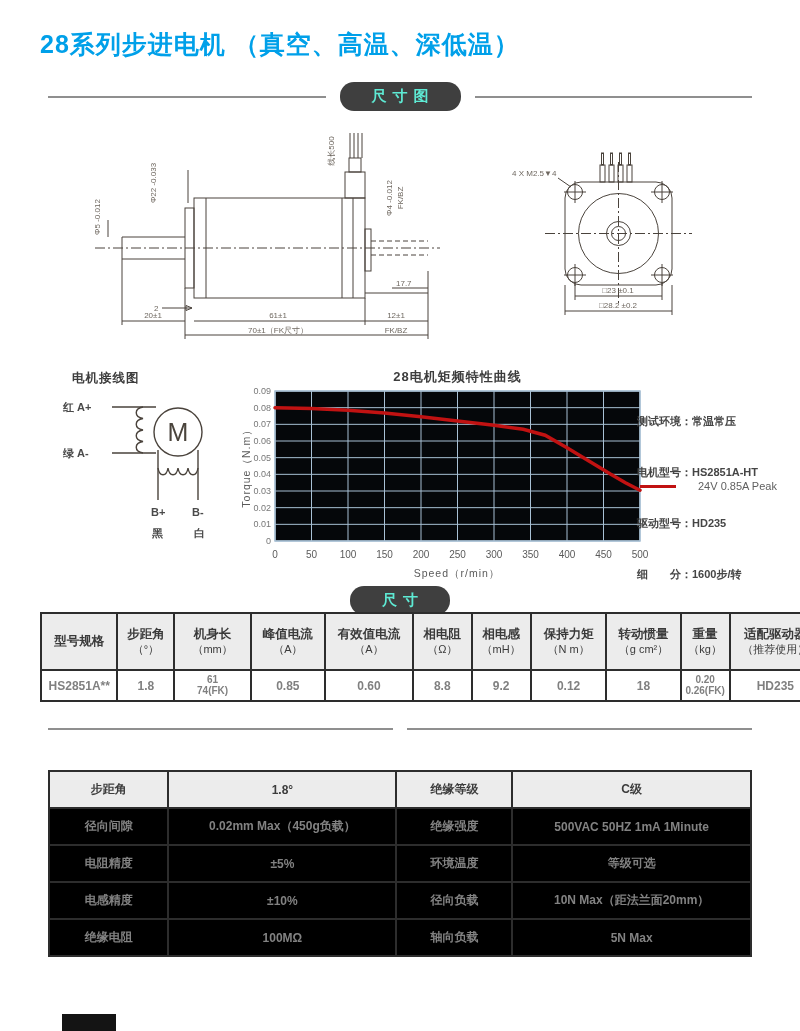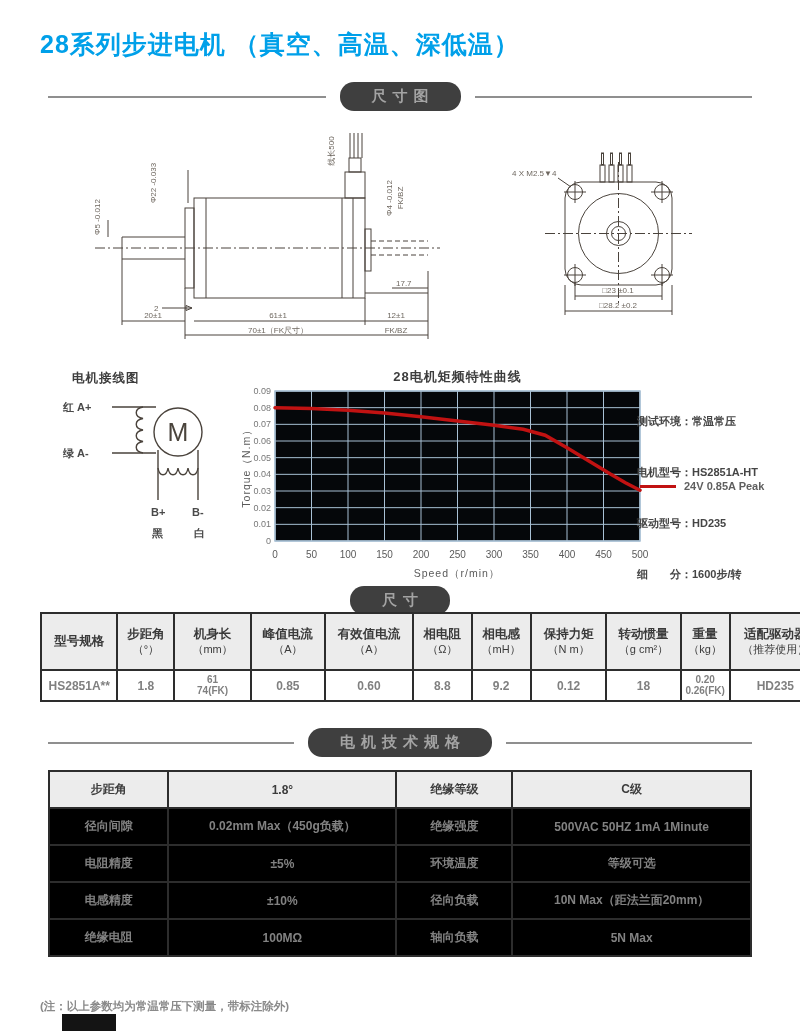--- a/index.html
+++ b/index.html
@@ -4,21 +4,21 @@
 <style>
   * { margin:0; padding:0; box-sizing:border-box; }
   body { background:#ffffff; font-family:"Liberation Sans","DejaVu Sans",sans-serif; }
   .page { position:relative; width:800px; height:1031px; background:#fff; overflow:hidden; }
 
   .title { position:absolute; left:40px; top:28px; font-size:25px; font-weight:bold;
            color:#00A0E9; letter-spacing:1px; }
 
   .heading { position:absolute; left:48px; right:48px; display:flex; align-items:center; gap:14px; }
   .heading .rule { flex:1; height:2px; background:#8f8f8f; }
-  .heading .pill { background:#3f3f3f; color:#a3a3a3; border-radius:14px; padding:5px 26px;
+  .heading .pill { background:#3f3f3f; color:#5eead4; border-radius:14px; padding:5px 26px;
                    font-size:15px; font-weight:bold; letter-spacing:6px; text-indent:6px;
                    white-space:nowrap; }
 
   svg text { font-family:"Liberation Sans","DejaVu Sans",sans-serif; }
   .draw { position:absolute; left:40px; top:125px; }
   .draw path, .draw line, .draw rect, .draw circle { stroke:#4a433c; fill:none; stroke-width:1; }
   .draw text { fill:#6e675f; font-size:8px; stroke:none; }
   .wiring { position:absolute; left:55px; top:360px; }
   .wiring path, .wiring line, .wiring circle { stroke:#4a433c; fill:none; stroke-width:1.4; }
   .wiring text { stroke:none; }
@@ -29,21 +29,21 @@
   .chart-svg { position:absolute; left:0; top:18px; }
   .chart-grid line { stroke:#A8C0D4; stroke-width:1; }
   .plot-bg { fill:#05070a; }
   .plot-border { fill:none; stroke:#A8C0D4; stroke-width:1.5; }
   .ytick { fill:#777; font-size:9px; }
   .xtick { fill:#5a5a5a; font-size:10px; }
   .axis-label { fill:#5a5a5a; font-size:10.5px; letter-spacing:1px; }
 
   .chart-info { position:absolute; left:637px; top:379px; font-size:11px; font-weight:bold;
                 color:#454545; line-height:17px; white-space:pre; }
-  .legend { position:absolute; left:640px; top:480px; display:flex; align-items:center; gap:8px;font-weight:bold; }
+  .legend { position:absolute; left:640px; top:480px; display:flex; align-items:center; gap:22px; }
   .legend-line { width:36px; height:3px; background:#C11212; display:inline-block; }
   .legend-text { font-size:11px; color:#5f5f5f; white-space:pre; }
 
   table { border-collapse:collapse; table-layout:fixed; }
   .spec-table { position:absolute; left:40px; top:612px; width:782px; }
   .spec-table th, .spec-table td { border:2px solid #2d2d2d; text-align:center; vertical-align:middle; padding:0 1px; }
   .spec-table th { background:#ececec; height:57px; }
   .spec-table td { height:31px; color:#808080; font-size:12px; font-weight:bold; background:#fff; }
   .th-title { display:block; font-size:12.5px; font-weight:bold; color:#3a3a3a; line-height:15px; }
   .th-unit  { display:block; font-size:11px; font-weight:normal; color:#3a3a3a; line-height:14px; }
@@ -308,21 +308,20 @@
             <span>0.20</span>
             <span>0.26(FK)</span>
           </td>
       <td>HD235</td>
     </tr>
   </tbody>
     </table>
 
   <div class="heading" style="top:728px;">
     <div class="rule"></div>
-    <div class="pill">电机技术规格</div>
     <div class="rule"></div>
   </div>
 
   <table class="tech-table">
     <colgroup>
         <col style="width:17%">
         <col style="width:32.5%">
         <col style="width:16.5%">
         <col style="width:34%">
       </colgroup>
@@ -353,16 +352,15 @@
     </tr>
     <tr>
       <td>绝缘电阻</td>
       <td>100MΩ</td>
       <td>轴向负载</td>
       <td>5N  Max</td>
     </tr>
   </tbody>
     </table>
 
-  <div class="note">(注：以上参数均为常温常压下测量，带标注除外)</div>
   <div class="corner-bar"></div>
 
 </div>
 
 </body></html>

